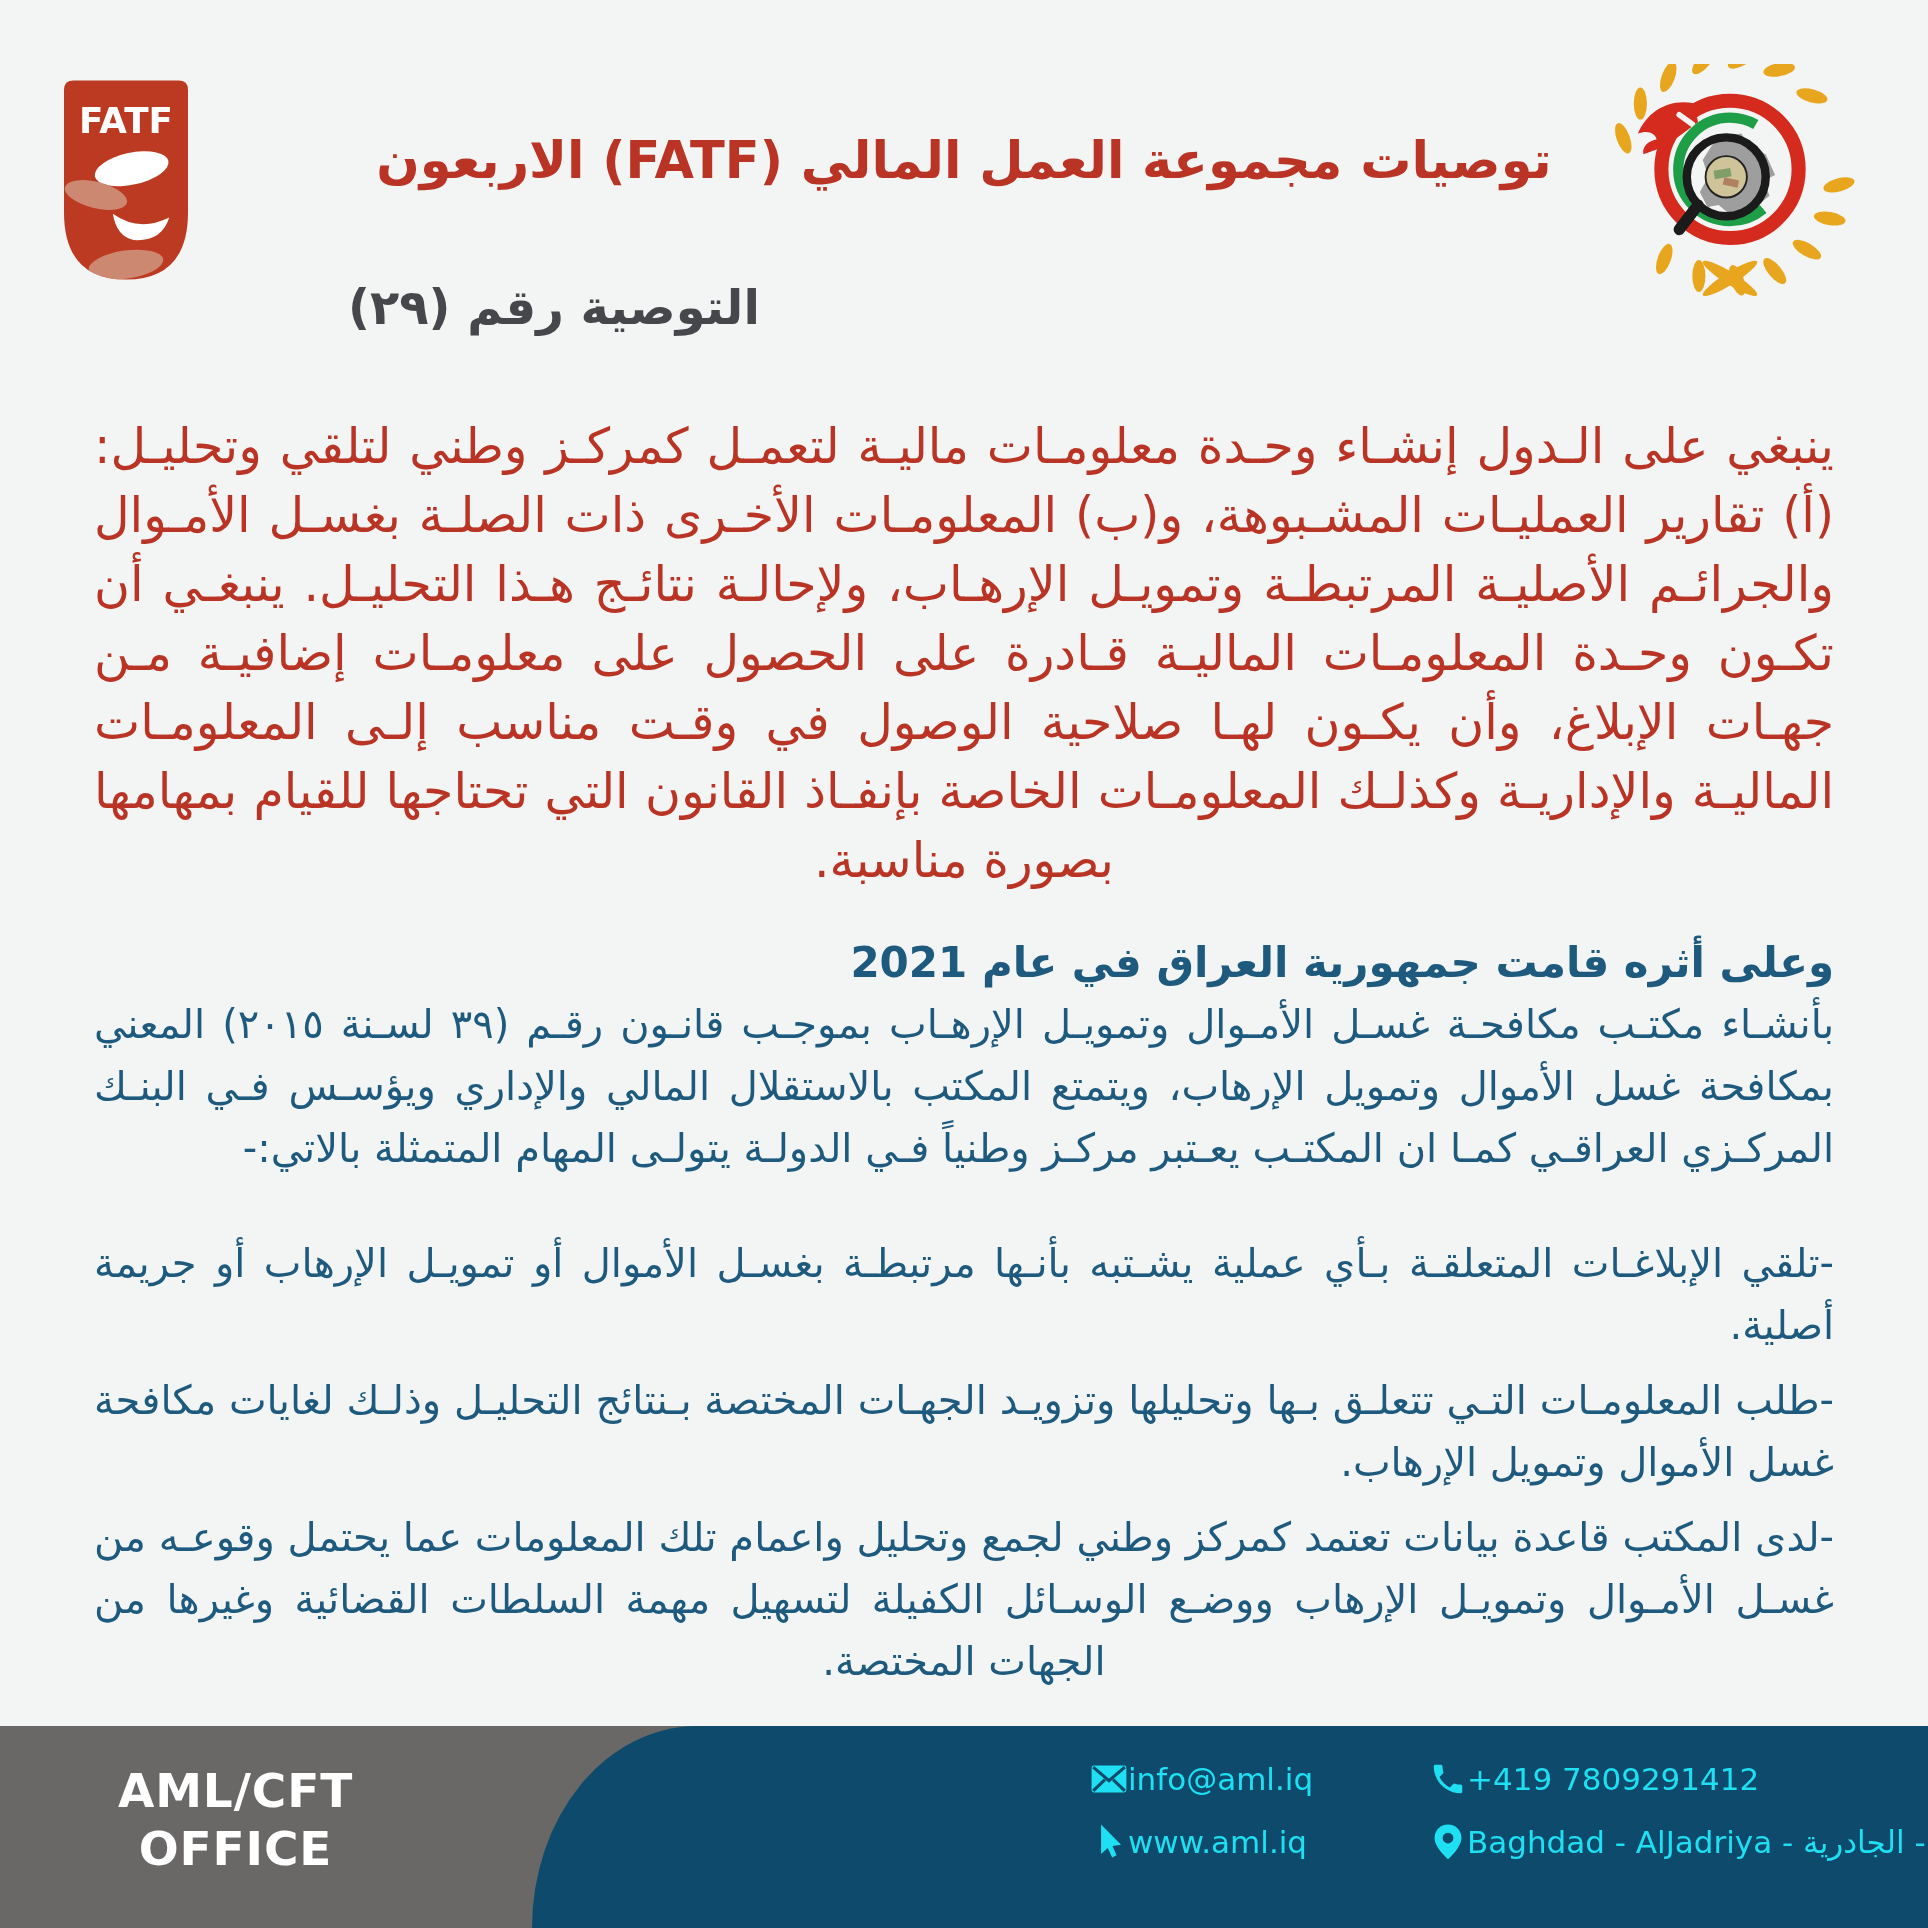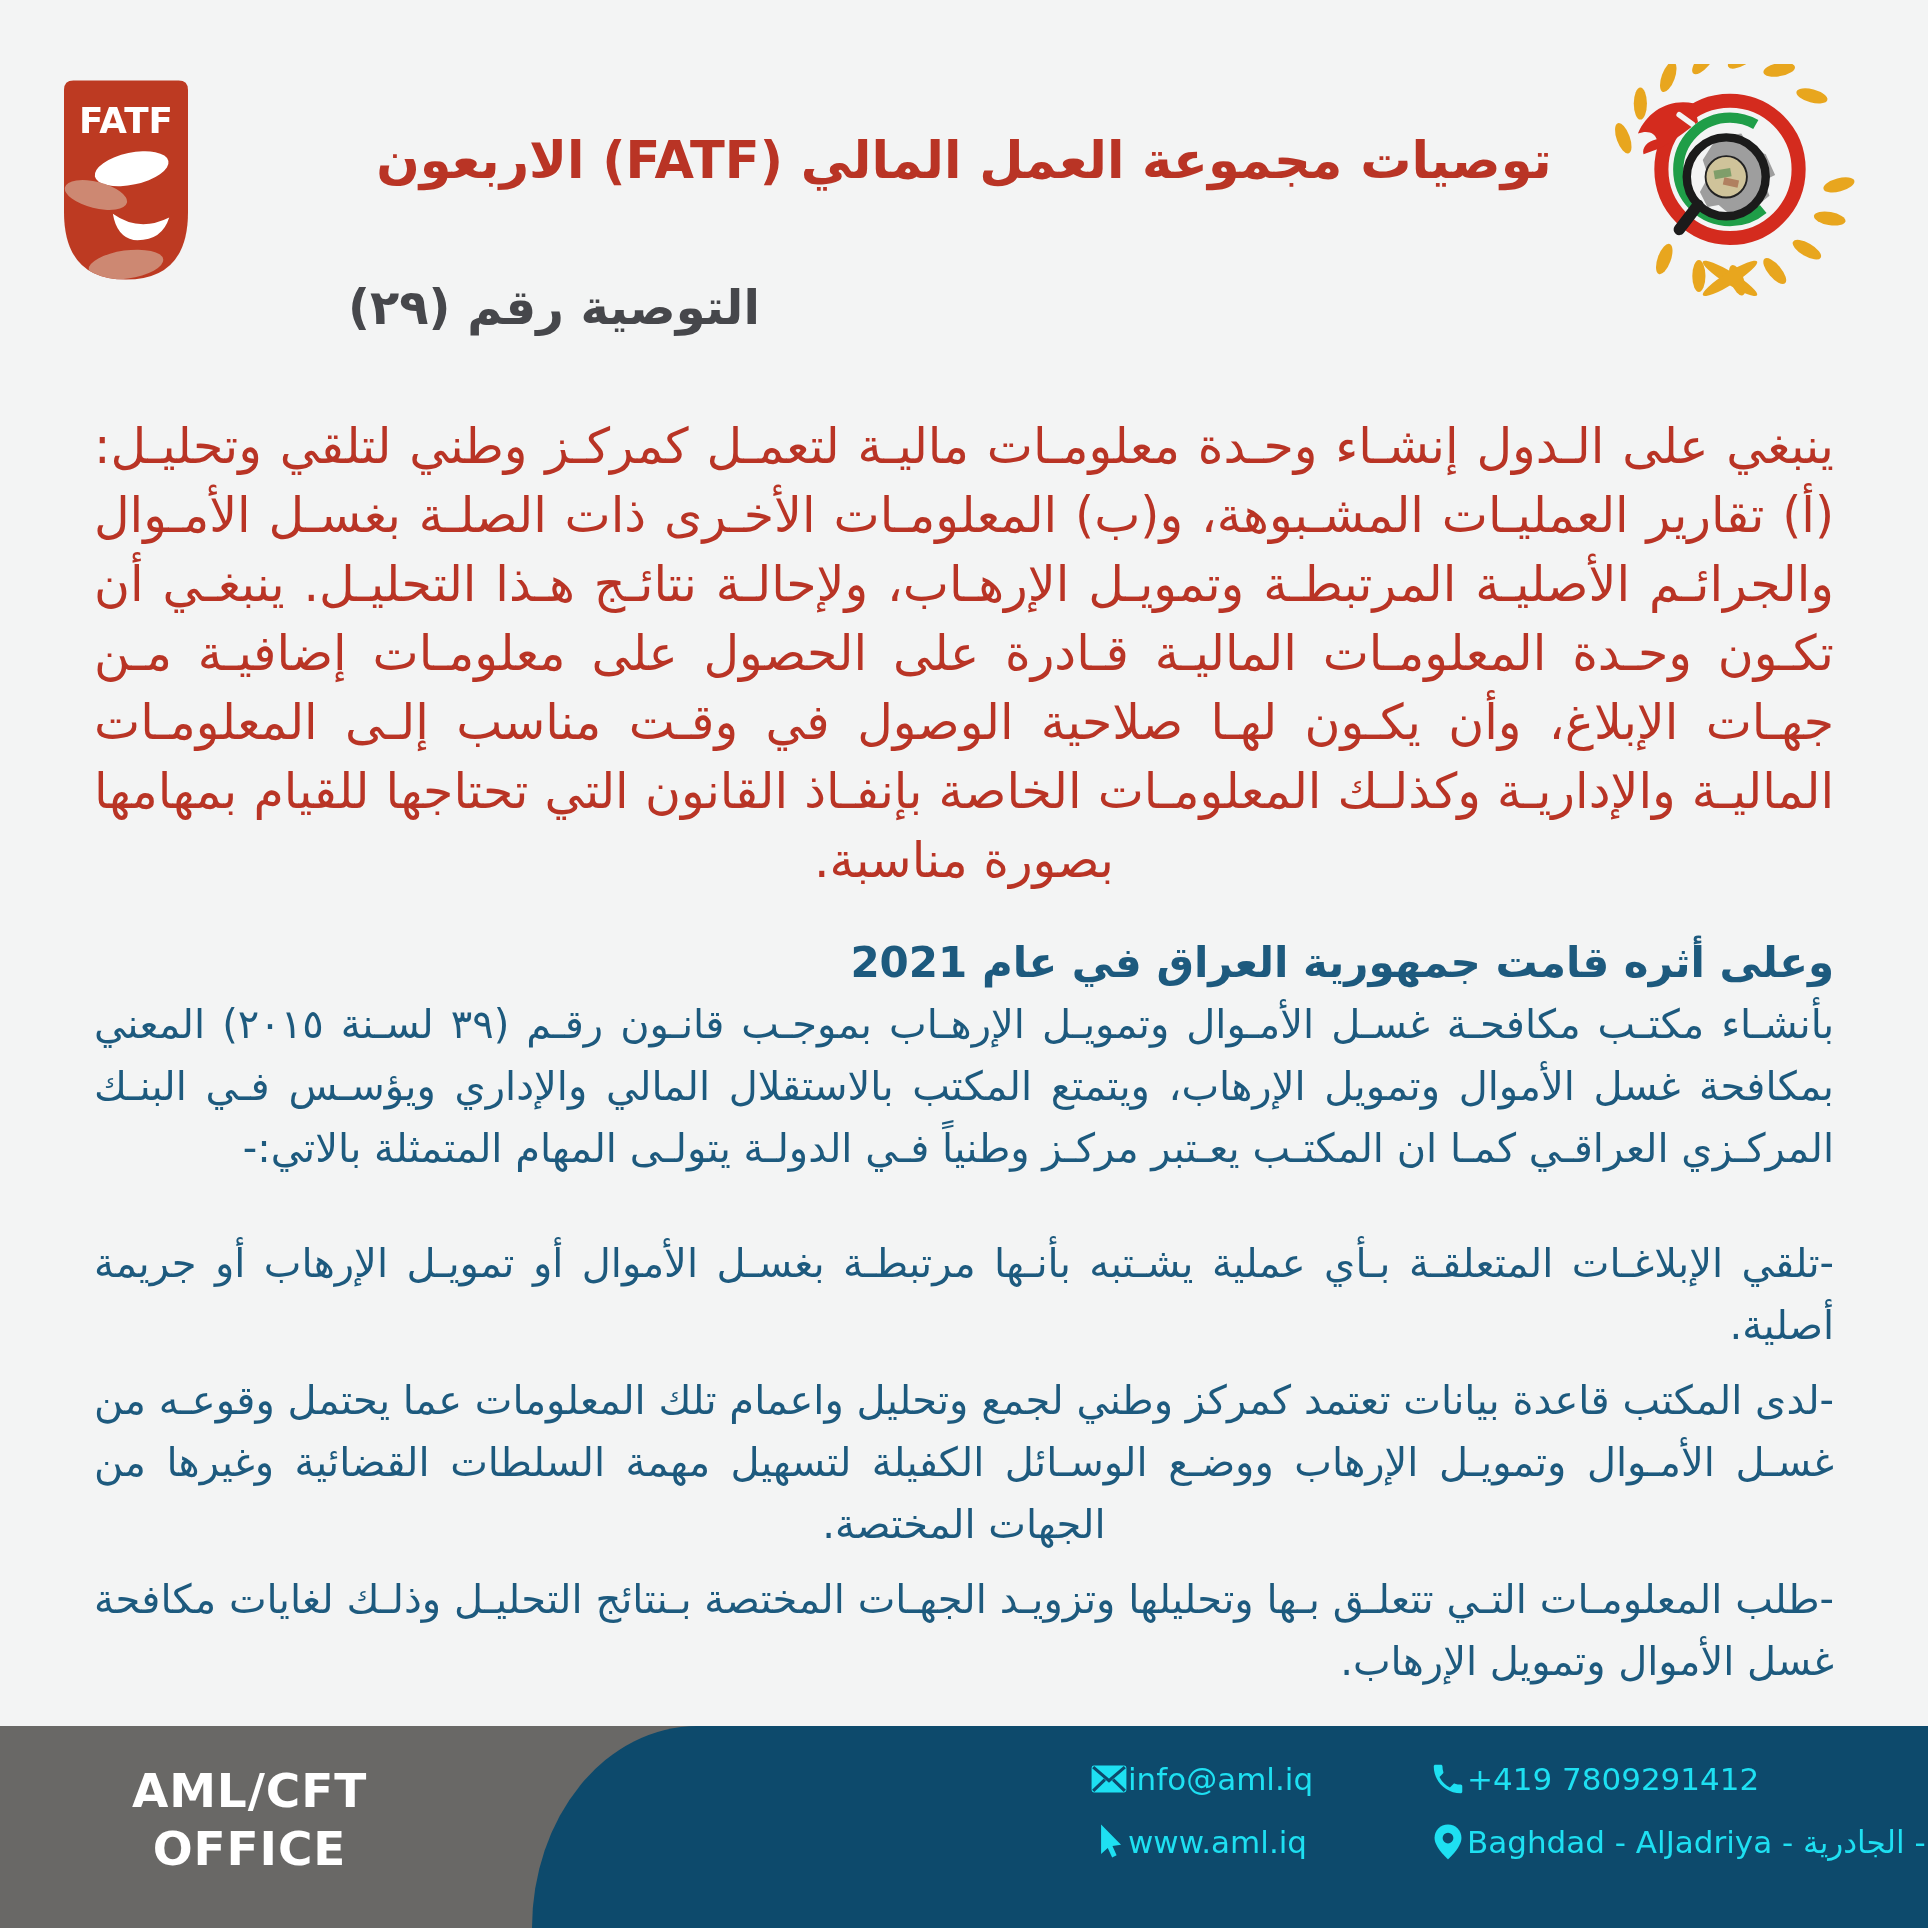--- a/index.html
+++ b/index.html
@@ -61,21 +61,21 @@
   .footer{
     position:absolute;left:0;bottom:0;width:1928px;height:202px;
     background:var(--footer-gray);
   }
   .footer-navy{
     position:absolute;left:532px;top:0;right:0;bottom:0;
     background:var(--footer-navy);
     border-top-left-radius:165px 202px;
   }
   .office-name{
-    position:absolute;left:66px;top:36px;width:367px;
+    position:absolute;left:52px;top:36px;width:367px;
     text-align:center;color:#ffffff;font-weight:bold;
     font-size:47px;line-height:58px;letter-spacing:0.9px;
   }
   .contact{
     position:absolute;left:1090px;top:34px;
     display:grid;grid-template-columns:311px auto;
     grid-row-gap:24.5px;grid-column-gap:28px;
   }
   .contact-cell{
     display:flex;align-items:center;
@@ -148,22 +148,22 @@
   </div>
 
   <h1 class="title">توصيات مجموعة العمل المالي (FATF) الاربعون</h1>
   <h2 class="subtitle">التوصية رقم (٢٩)</h2>
 
   <div class="content">
     <p class="intro">ينبغي على الـدول إنشـاء وحـدة معلومـات ماليـة لتعمـل كمركـز وطني لتلقي وتحليـل: (أ) تقارير العمليـات المشـبوهة، و(ب) المعلومـات الأخـرى ذات الصلـة بغسـل الأمـوال والجرائـم الأصليـة المرتبطـة وتمويـل الإرهـاب، ولإحالـة نتائـج هـذا التحليـل. ينبغـي أن تكـون وحـدة المعلومـات الماليـة قـادرة على الحصول على معلومـات إضافيـة مـن جهـات الإبلاغ، وأن يكـون لهـا صلاحية الوصول في وقـت مناسب إلـى المعلومـات الماليـة والإداريـة وكذلـك المعلومـات الخاصة بإنفـاذ القانون التي تحتاجها للقيام بمهامها بصورة مناسبة.</p>
     <h3 class="section-heading">وعلى أثره قامت جمهورية العراق في عام 2021</h3>
     <p class="section-para">بأنشـاء مكتـب مكافحـة غسـل الأمـوال وتمويـل الإرهـاب بموجـب قانـون رقـم (٣٩ لسـنة ٢٠١٥) المعني بمكافحة غسل الأموال وتمويل الإرهاب، ويتمتع المكتب بالاستقلال المالي والإداري ويؤسـس فـي البنـك المركـزي العراقـي كمـا ان المكتـب يعـتبر مركـز وطنياً فـي الدولـة يتولـى المهام المتمثلة بالاتي:-</p>
     <p class="task t-right first">-تلقي الإبلاغـات المتعلقـة بـأي عملية يشـتبه بأنـها مرتبطـة بغسـل الأموال أو تمويـل الإرهاب أو جريمة أصلية.</p>
+    <p class="task t-right">-طلب المعلومـات التـي تتعلـق بـها وتحليلها وتزويـد الجهـات المختصة بـنتائج التحليـل وذلـك لغايات مكافحة غسل الأموال وتمويل الإرهاب.</p>
     <p class="task t-center">-لدى المكتب قاعدة بيانات تعتمد كمركز وطني لجمع وتحليل واعمام تلك المعلومات عما يحتمل وقوعـه من غسـل الأمـوال وتمويـل الإرهاب ووضـع الوسـائل الكفيلة لتسهيل مهمة السلطات القضائية وغيرها من الجهات المختصة.</p>
-    <p class="task t-right">-طلب المعلومـات التـي تتعلـق بـها وتحليلها وتزويـد الجهـات المختصة بـنتائج التحليـل وذلـك لغايات مكافحة غسل الأموال وتمويل الإرهاب.</p>
   </div>
 
   <div class="footer">
     <div class="footer-navy"></div>
 
     <div class="office-name">
       <div>AML/CFT</div>
       <div>OFFICE</div>
     </div>
 

